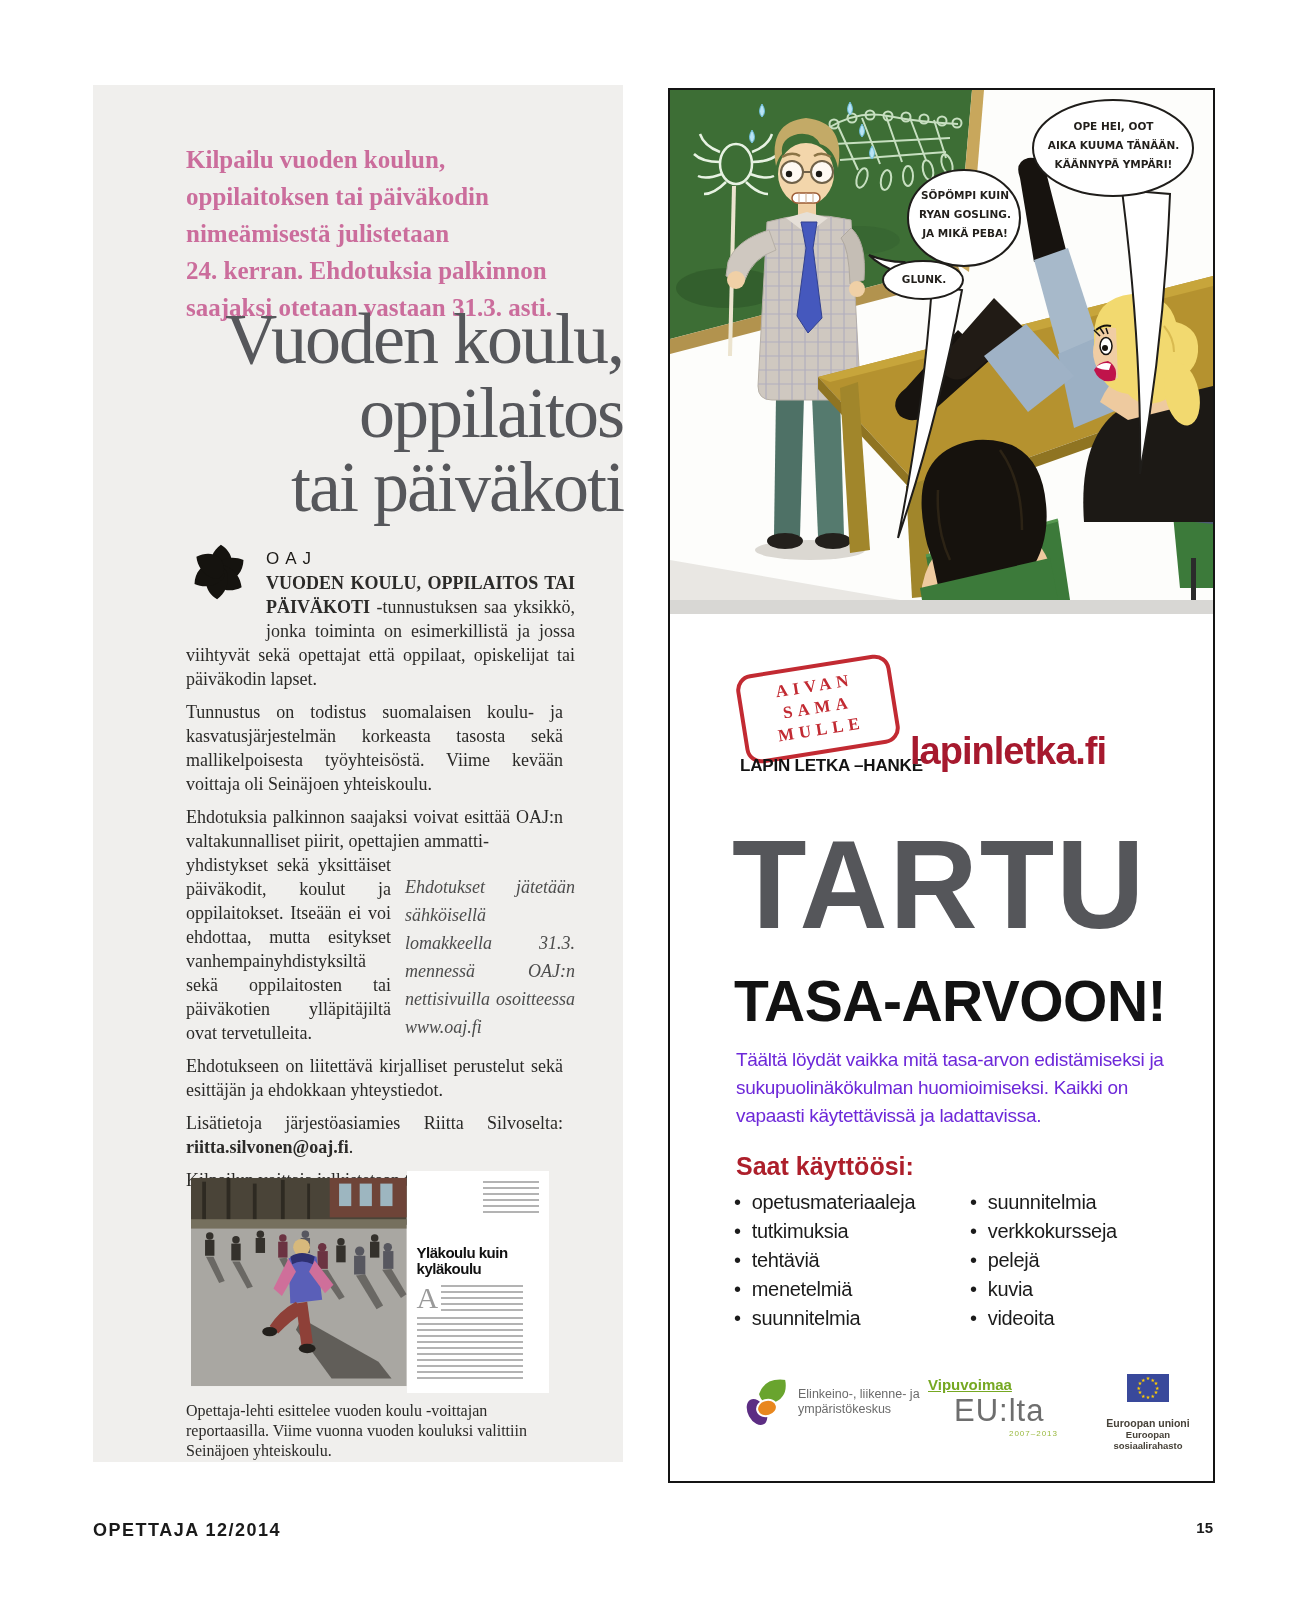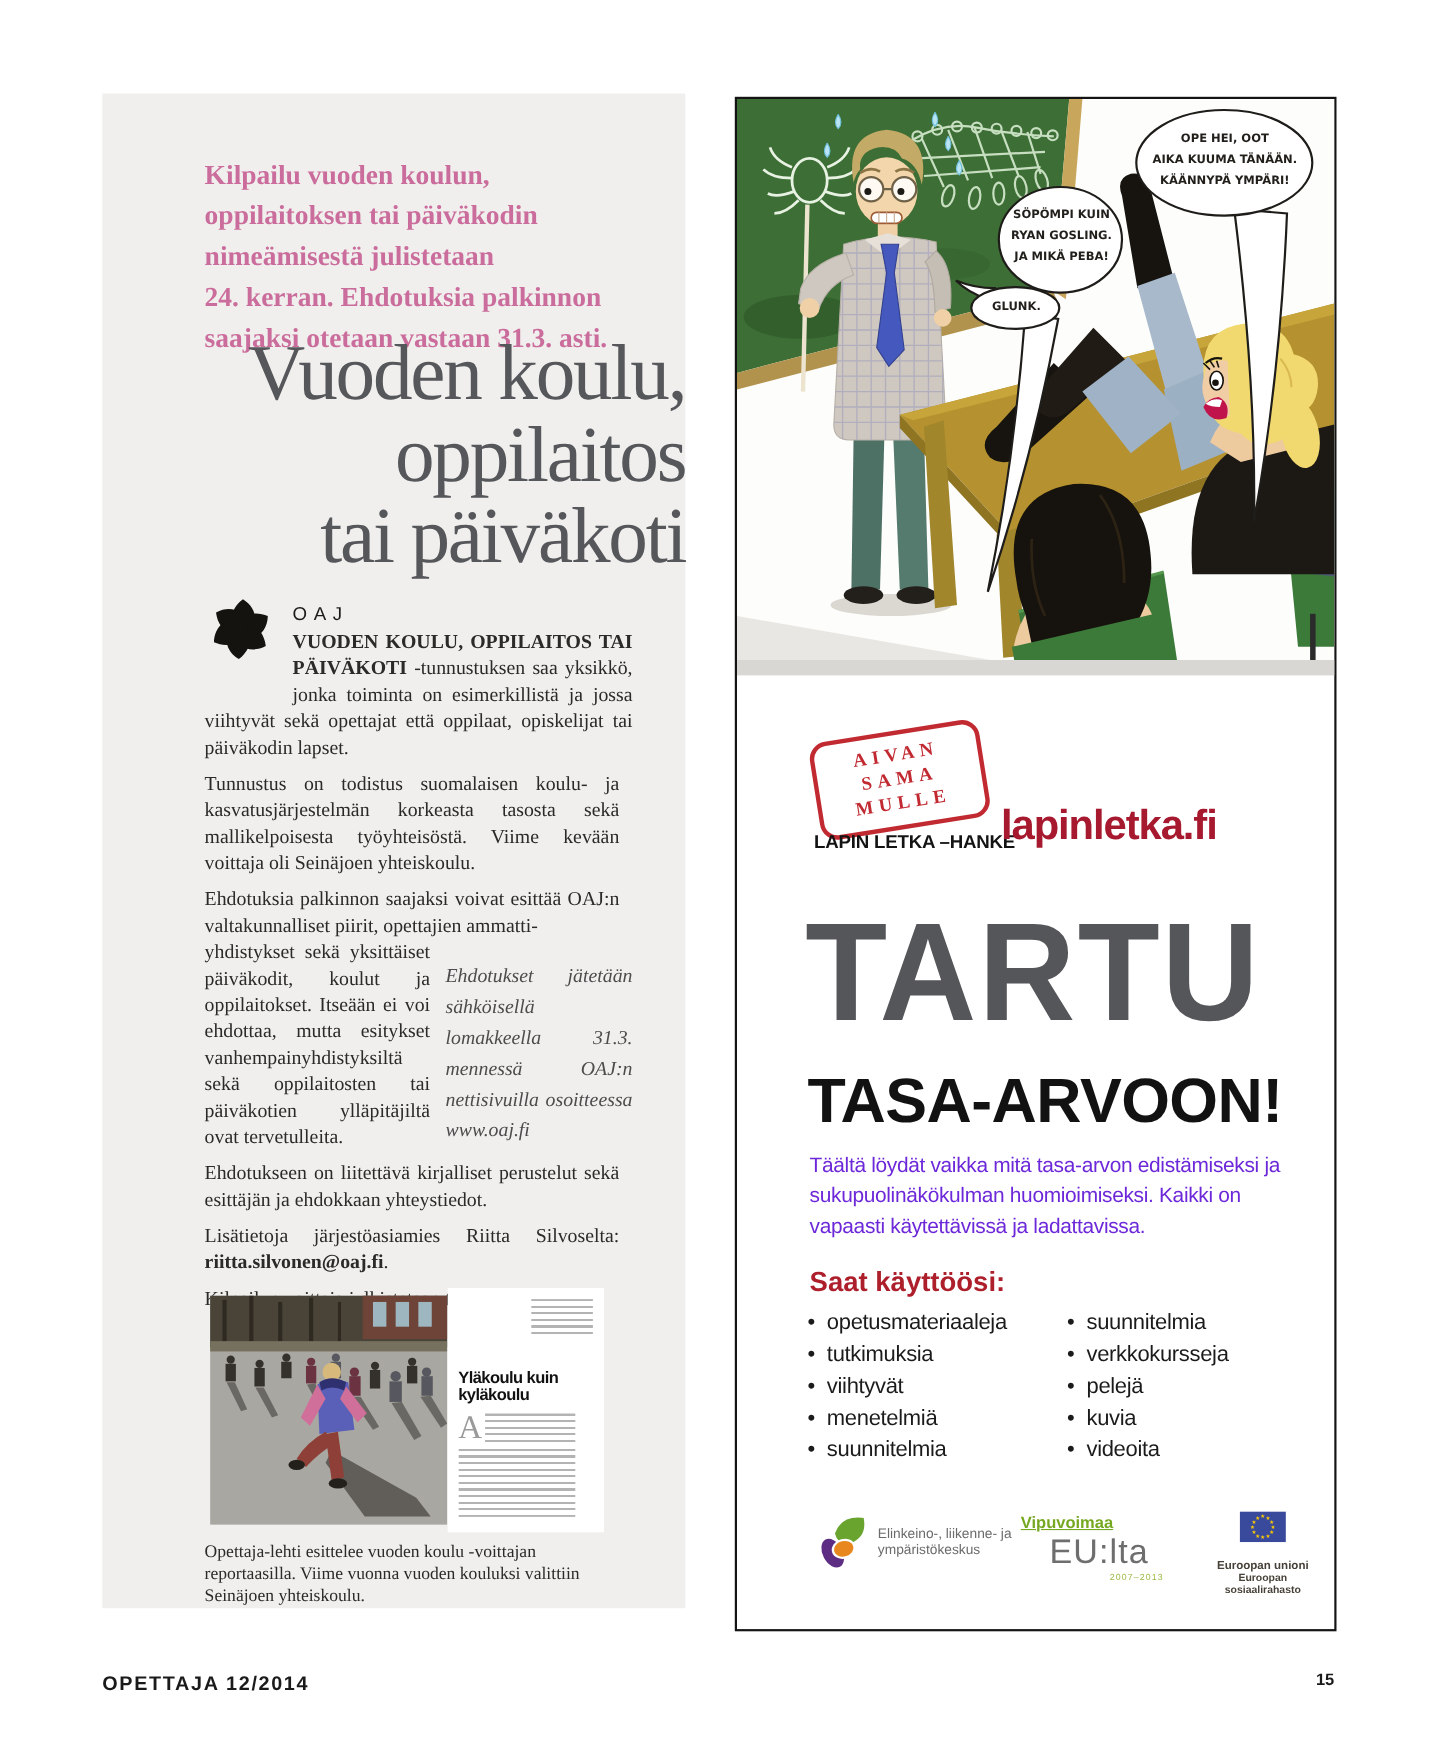--- a/index.html
+++ b/index.html
@@ -361,21 +361,21 @@
   <div class="abs site">lapinletka.fi</div>
 
   <div class="abs tartu">TARTU</div>
   <div class="abs tasa">TASA-ARVOON!</div>
   <div class="abs adbody">Täältä löydät vaikka mitä tasa-arvon edistämiseksi ja sukupuolinäkökulman huomioimiseksi. Kaikki on vapaasti käytettävissä ja ladattavissa.</div>
 
   <div class="abs saat">Saat käyttöösi:</div>
   <ul class="abs blist">
     <li>opetusmateriaaleja</li>
     <li>tutkimuksia</li>
-    <li>viihtyvät</li>
+    <li>tehtäviä</li>
     <li>menetelmiä</li>
     <li>suunnitelmia</li>
   </ul>
   <ul class="abs blist c2">
     <li>suunnitelmia</li>
     <li>verkkokursseja</li>
     <li>pelejä</li>
     <li>kuvia</li>
     <li>videoita</li>
   </ul>

